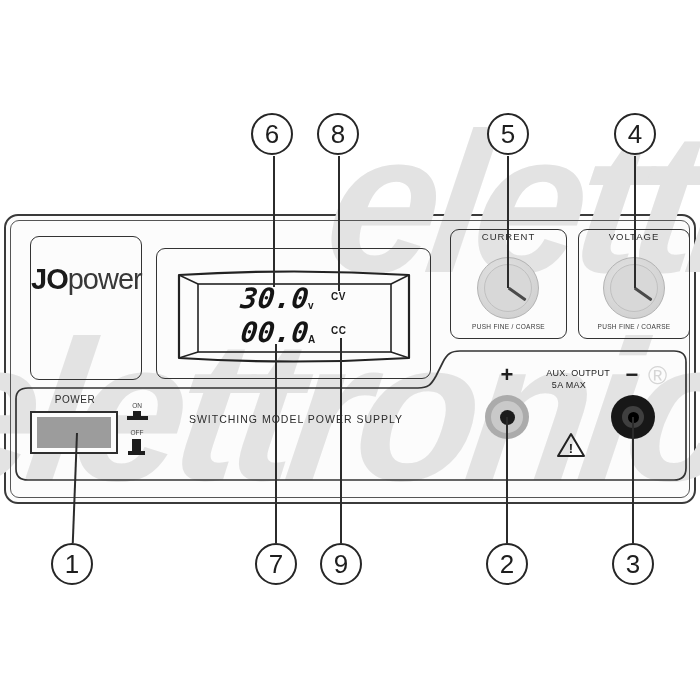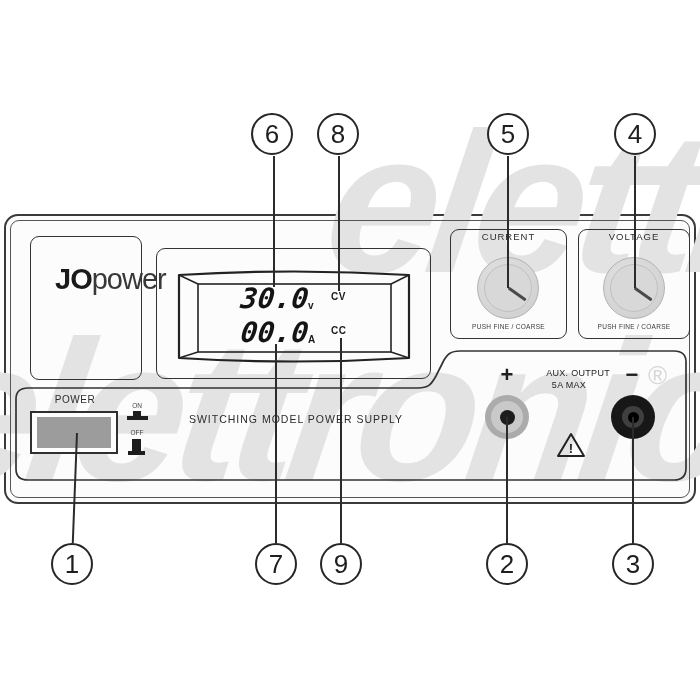--- a/index.html
+++ b/index.html
@@ -19,21 +19,21 @@
   #case { position:absolute; z-index:1; left:4px; top:214px; width:692px; height:290px;
           border:2px solid #3a3a3a; border-radius:14px; background:#fcfcfc; }
   #case-inner { position:absolute; z-index:3; left:10px; top:220px; width:680px; height:278px;
           border:1.5px solid #555; border-radius:9px; }
 
   
   .sec { position:absolute; z-index:3; border:1.6px solid #333; border-radius:9px; }
   #brand-box { left:30px; top:236px; width:112px; height:144px; }
   #brand { position:absolute; left:0; right:0; top:26px; text-align:center; font-size:29px;
            letter-spacing:-1px; color:#1a1a1a; }
-  #brand .bold { font-weight:800;margin-left:24px; }
+  #brand .bold { font-weight:800; }
   #brand .lite { font-weight:400; color:#383838; }
 
   #display-sec { left:156px; top:248px; width:275px; height:131px; border-width:1.8px; }
   #display-sec svg { position:absolute; left:0; top:0; }
   .lcd-val { position:absolute; font-family:"DejaVu Sans Mono", monospace; font-weight:bold;
              font-style:italic; font-size:28px; color:#141414; transform:skewX(-7deg); letter-spacing:0; }
   #lcd-v { left:84px; top:33px; }
   #lcd-a { left:84px; top:67px; }
   .lcd-unit { position:absolute; font-size:10px; font-weight:bold; color:#1a1a1a; }
   #unit-v { left:151px; top:51px; }

